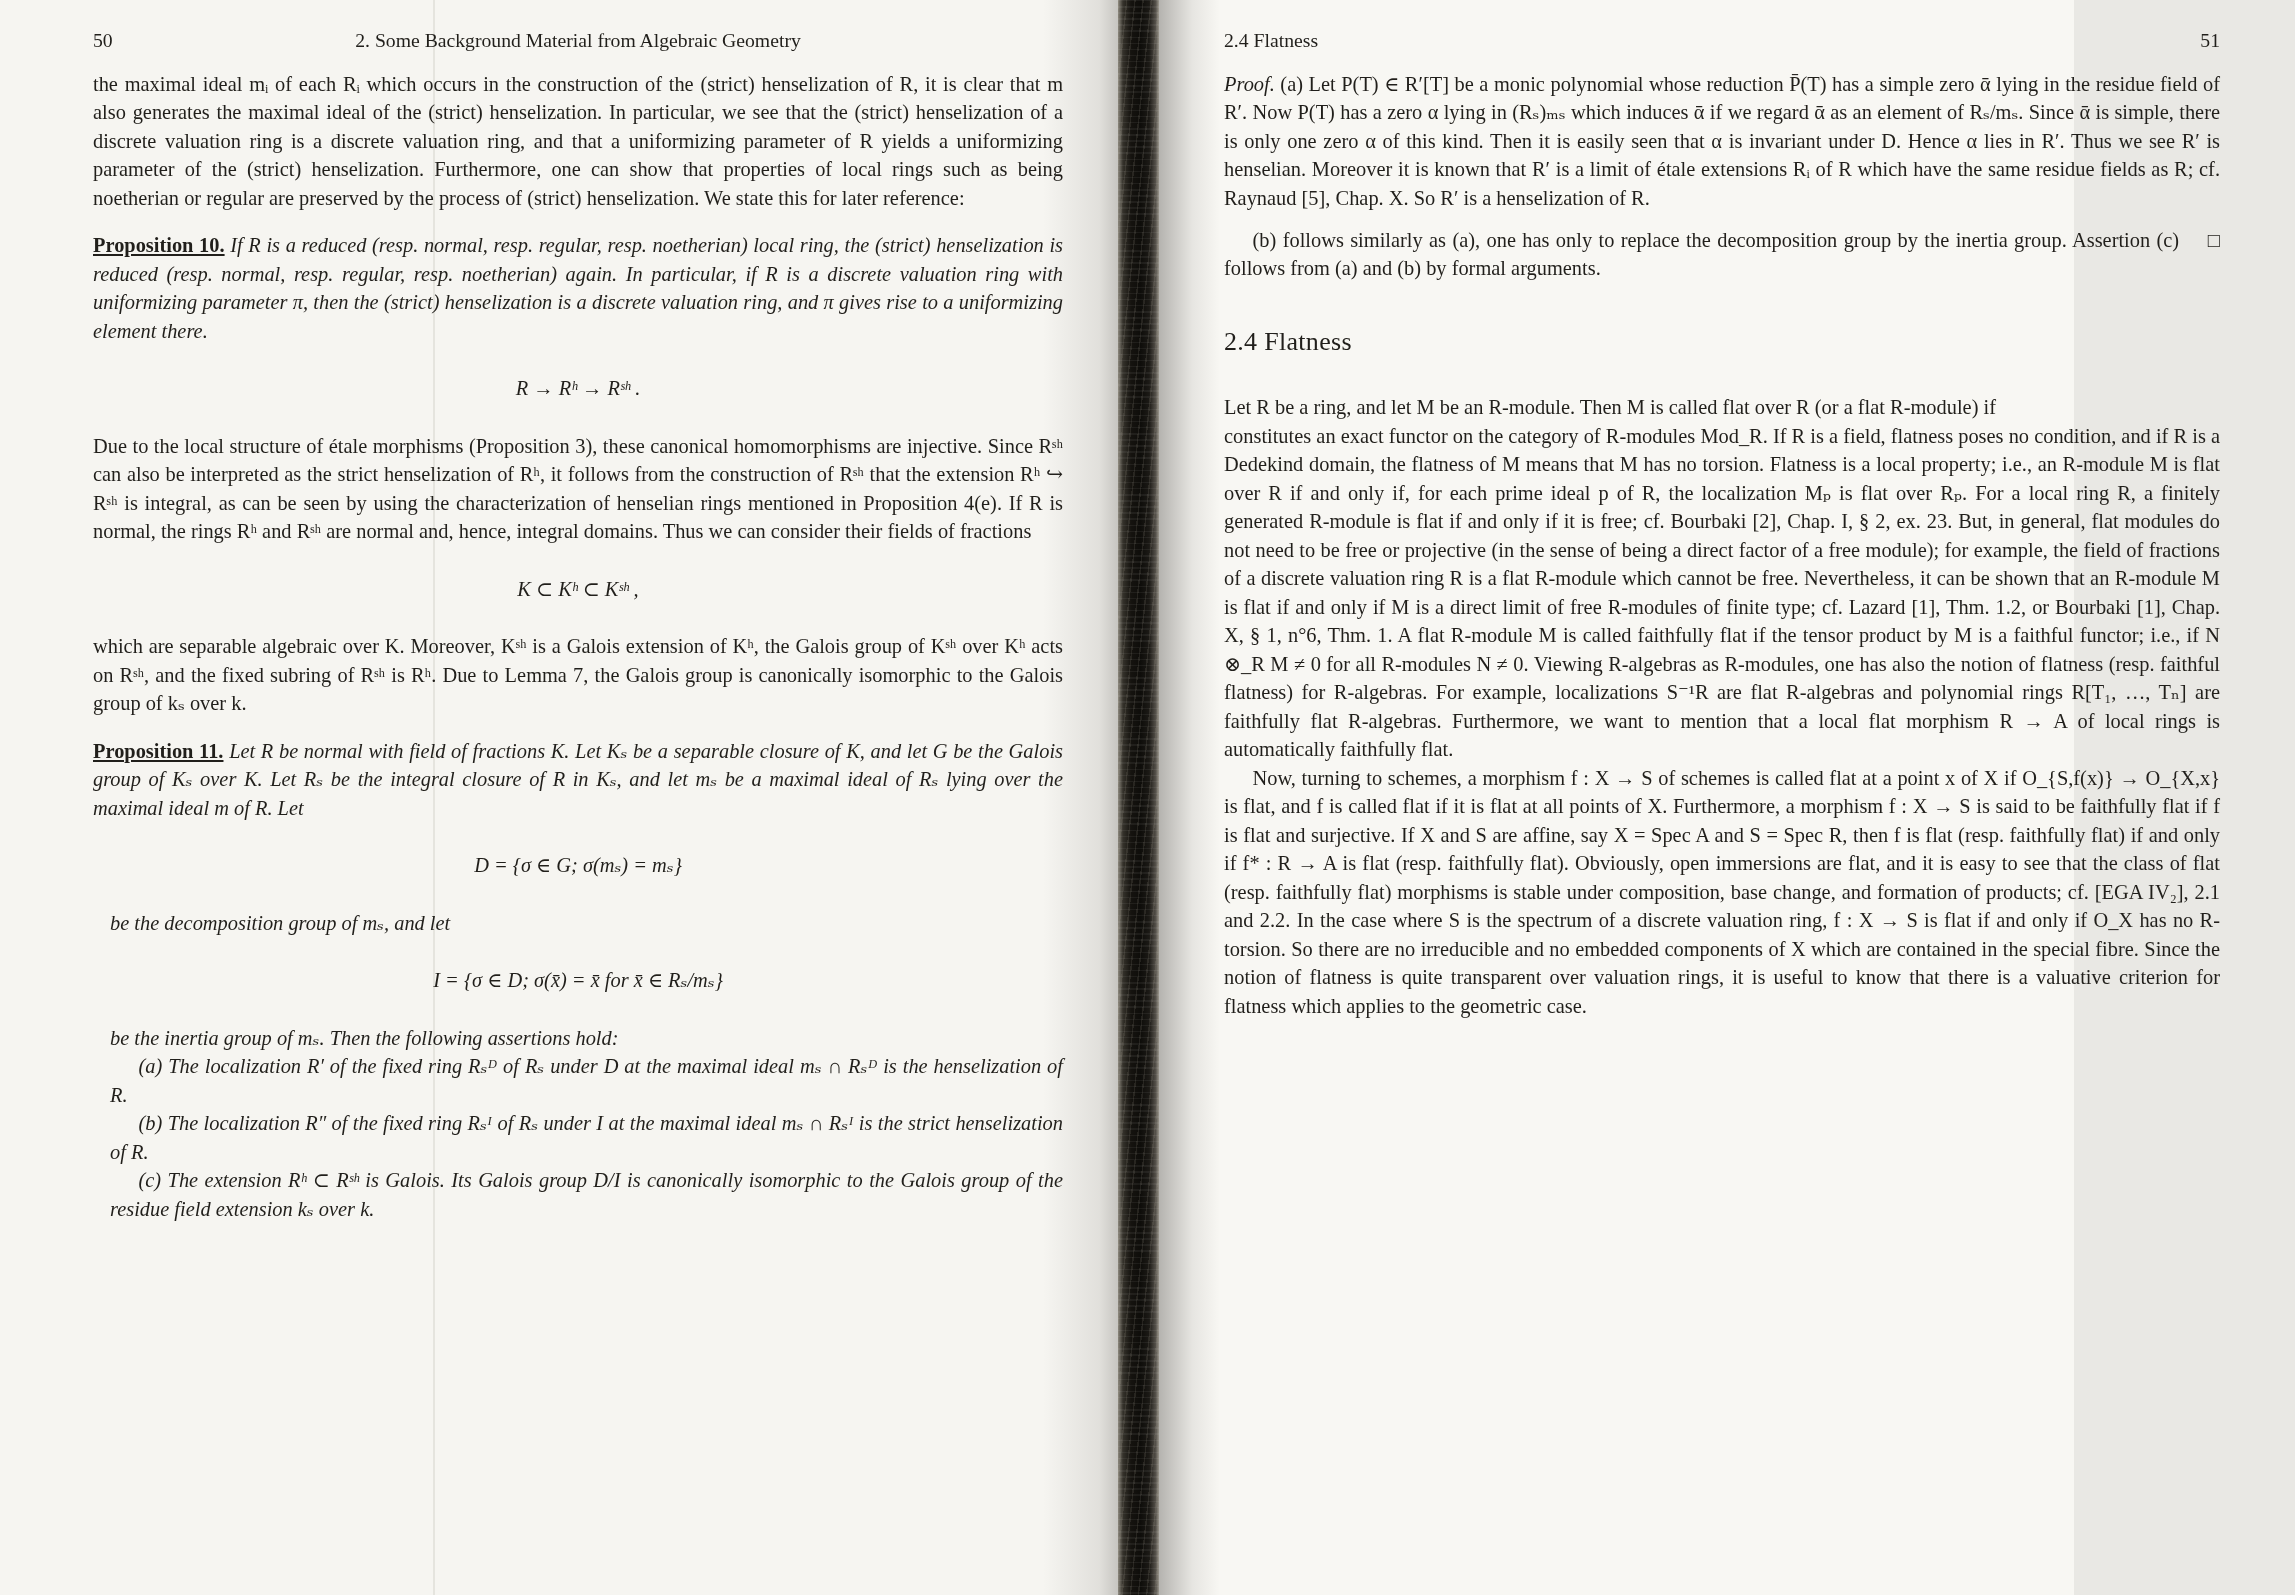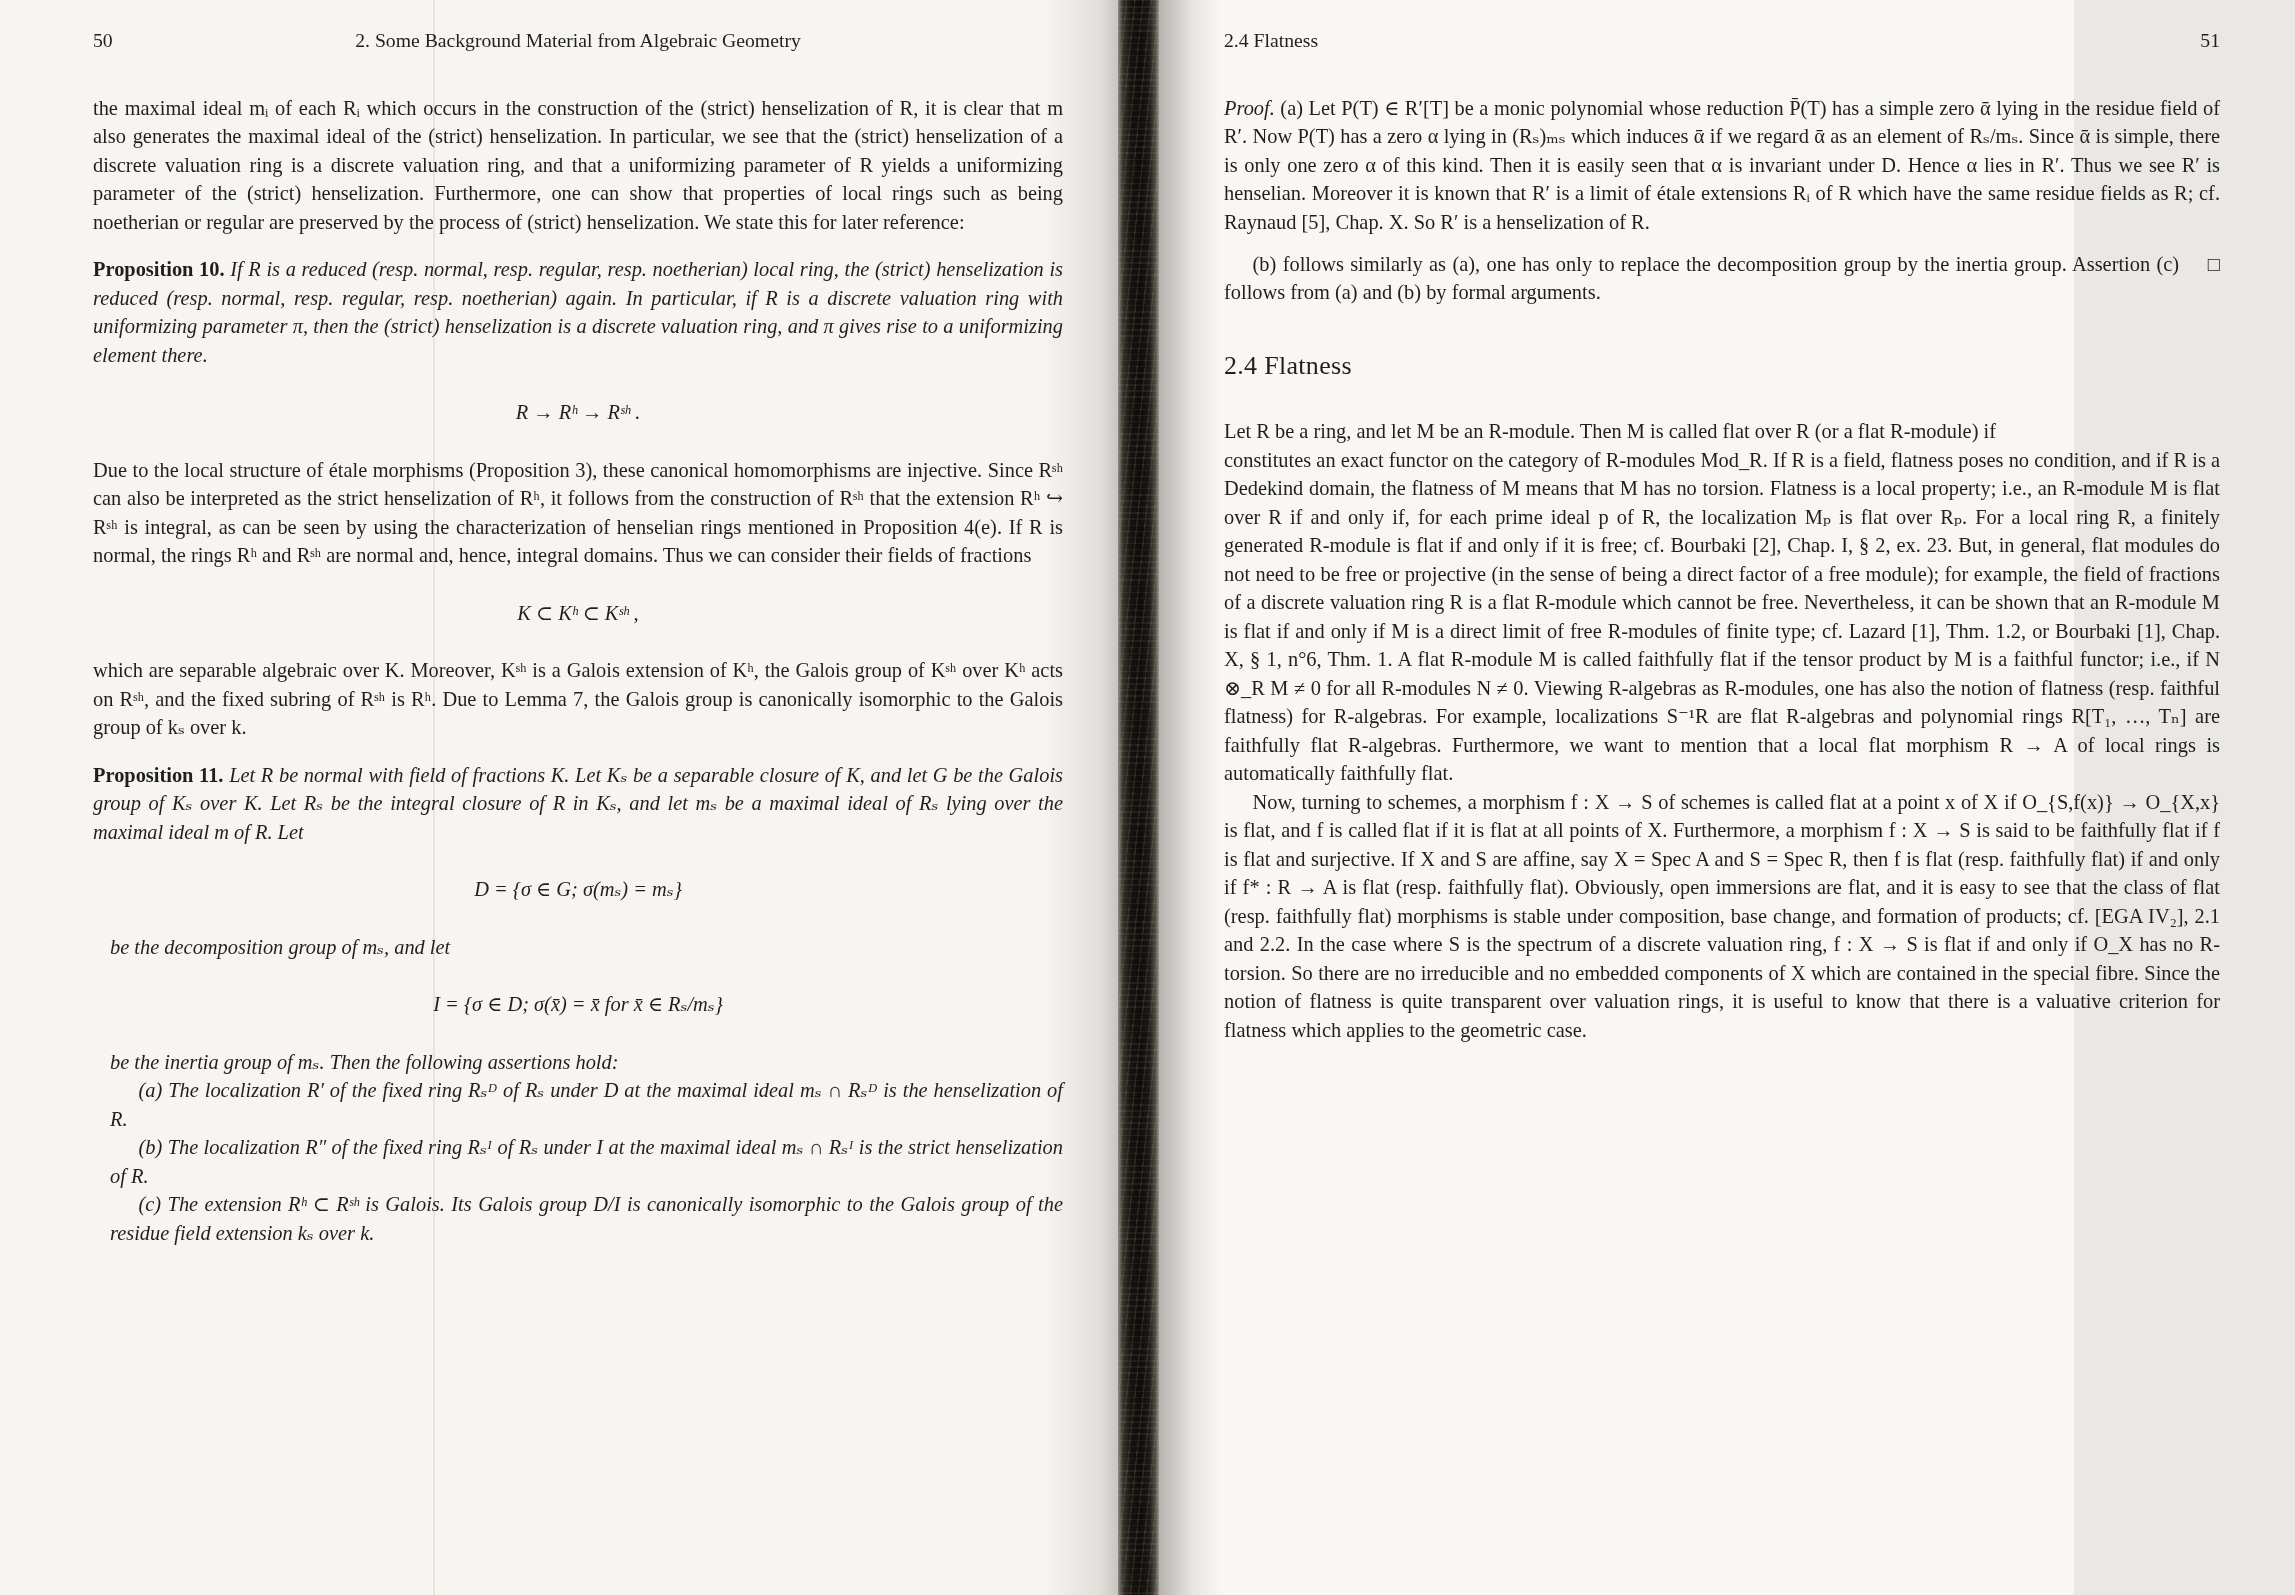--- a/index.html
+++ b/index.html
@@ -20,30 +20,30 @@
     background:
       repeating-linear-gradient(180deg,rgba(255,255,255,.06) 0 1.4px,rgba(0,0,0,0) 1.4px 6.1px),
       repeating-linear-gradient(96deg,rgba(170,163,148,.14) 0 1.4px,rgba(0,0,0,0) 1.4px 8.1px),
       linear-gradient(90deg,#8d897e 0%,#35322b 12%,#15130f 32%,#0e0d0a 55%,#1c1a16 76%,#55514a 92%,#9a968c 100%);}
   .edge-marks{position:absolute;left:4.1px;top:35px;width:17.6px;height:1519px;opacity:.8;
     background:repeating-linear-gradient(180deg,#b3b1ab 0 2.7px,rgba(0,0,0,0) 2.7px 53px);}
   .crease{position:absolute;left:433px;top:0;width:2px;height:100%;background:rgba(80,74,62,.10);}
   .textcol{position:absolute;top:26px;font-size:20.4px;line-height:28.5px;}
   .page-left .textcol{left:93px;width:970px;}
   .page-right .textcol{left:65px;width:996px;}
-  .runhead{position:relative;height:28.5px;margin-bottom:39px;font-size:19.7px;}
+  .runhead{position:relative;height:28.5px;margin-bottom:15px;font-size:19.7px;}
   .runhead .pageno-l{position:absolute;left:0;top:0;}
   .runhead .rtitle-c{position:absolute;left:50%;top:0;transform:translateX(-50%);white-space:nowrap;}
   .runhead .rtitle-l{position:absolute;left:0;top:0;}
   .runhead .pageno-r{position:absolute;right:0;top:0;}
   .para{margin:0;text-align:justify;}
   .indent{text-indent:28.5px;}
   .it{font-style:italic;margin-left:17px;}
   .prop{margin:19px 0;}
-  .prop-label{font-weight:bold;font-style:normal;}
+  .prop-label{font-weight:bold;font-style:normal;text-decoration:underline;}
   .prop-text{font-style:italic;}
   .proof-label{font-style:italic;}
   .display{text-align:center;margin:29px 0;font-style:italic;}
   .display sub{font-size:14.2px;}
   .disp-gap{display:inline-block;width:81px;}
   .arrow-sp{margin:0 6.8px;}
   .qed{float:right;font-style:normal;}
   .section-head{font-size:26px;font-weight:normal;letter-spacing:0.3px;margin:45px 0 37px;}
   .mt{margin-top:13.6px;}
 </style>

